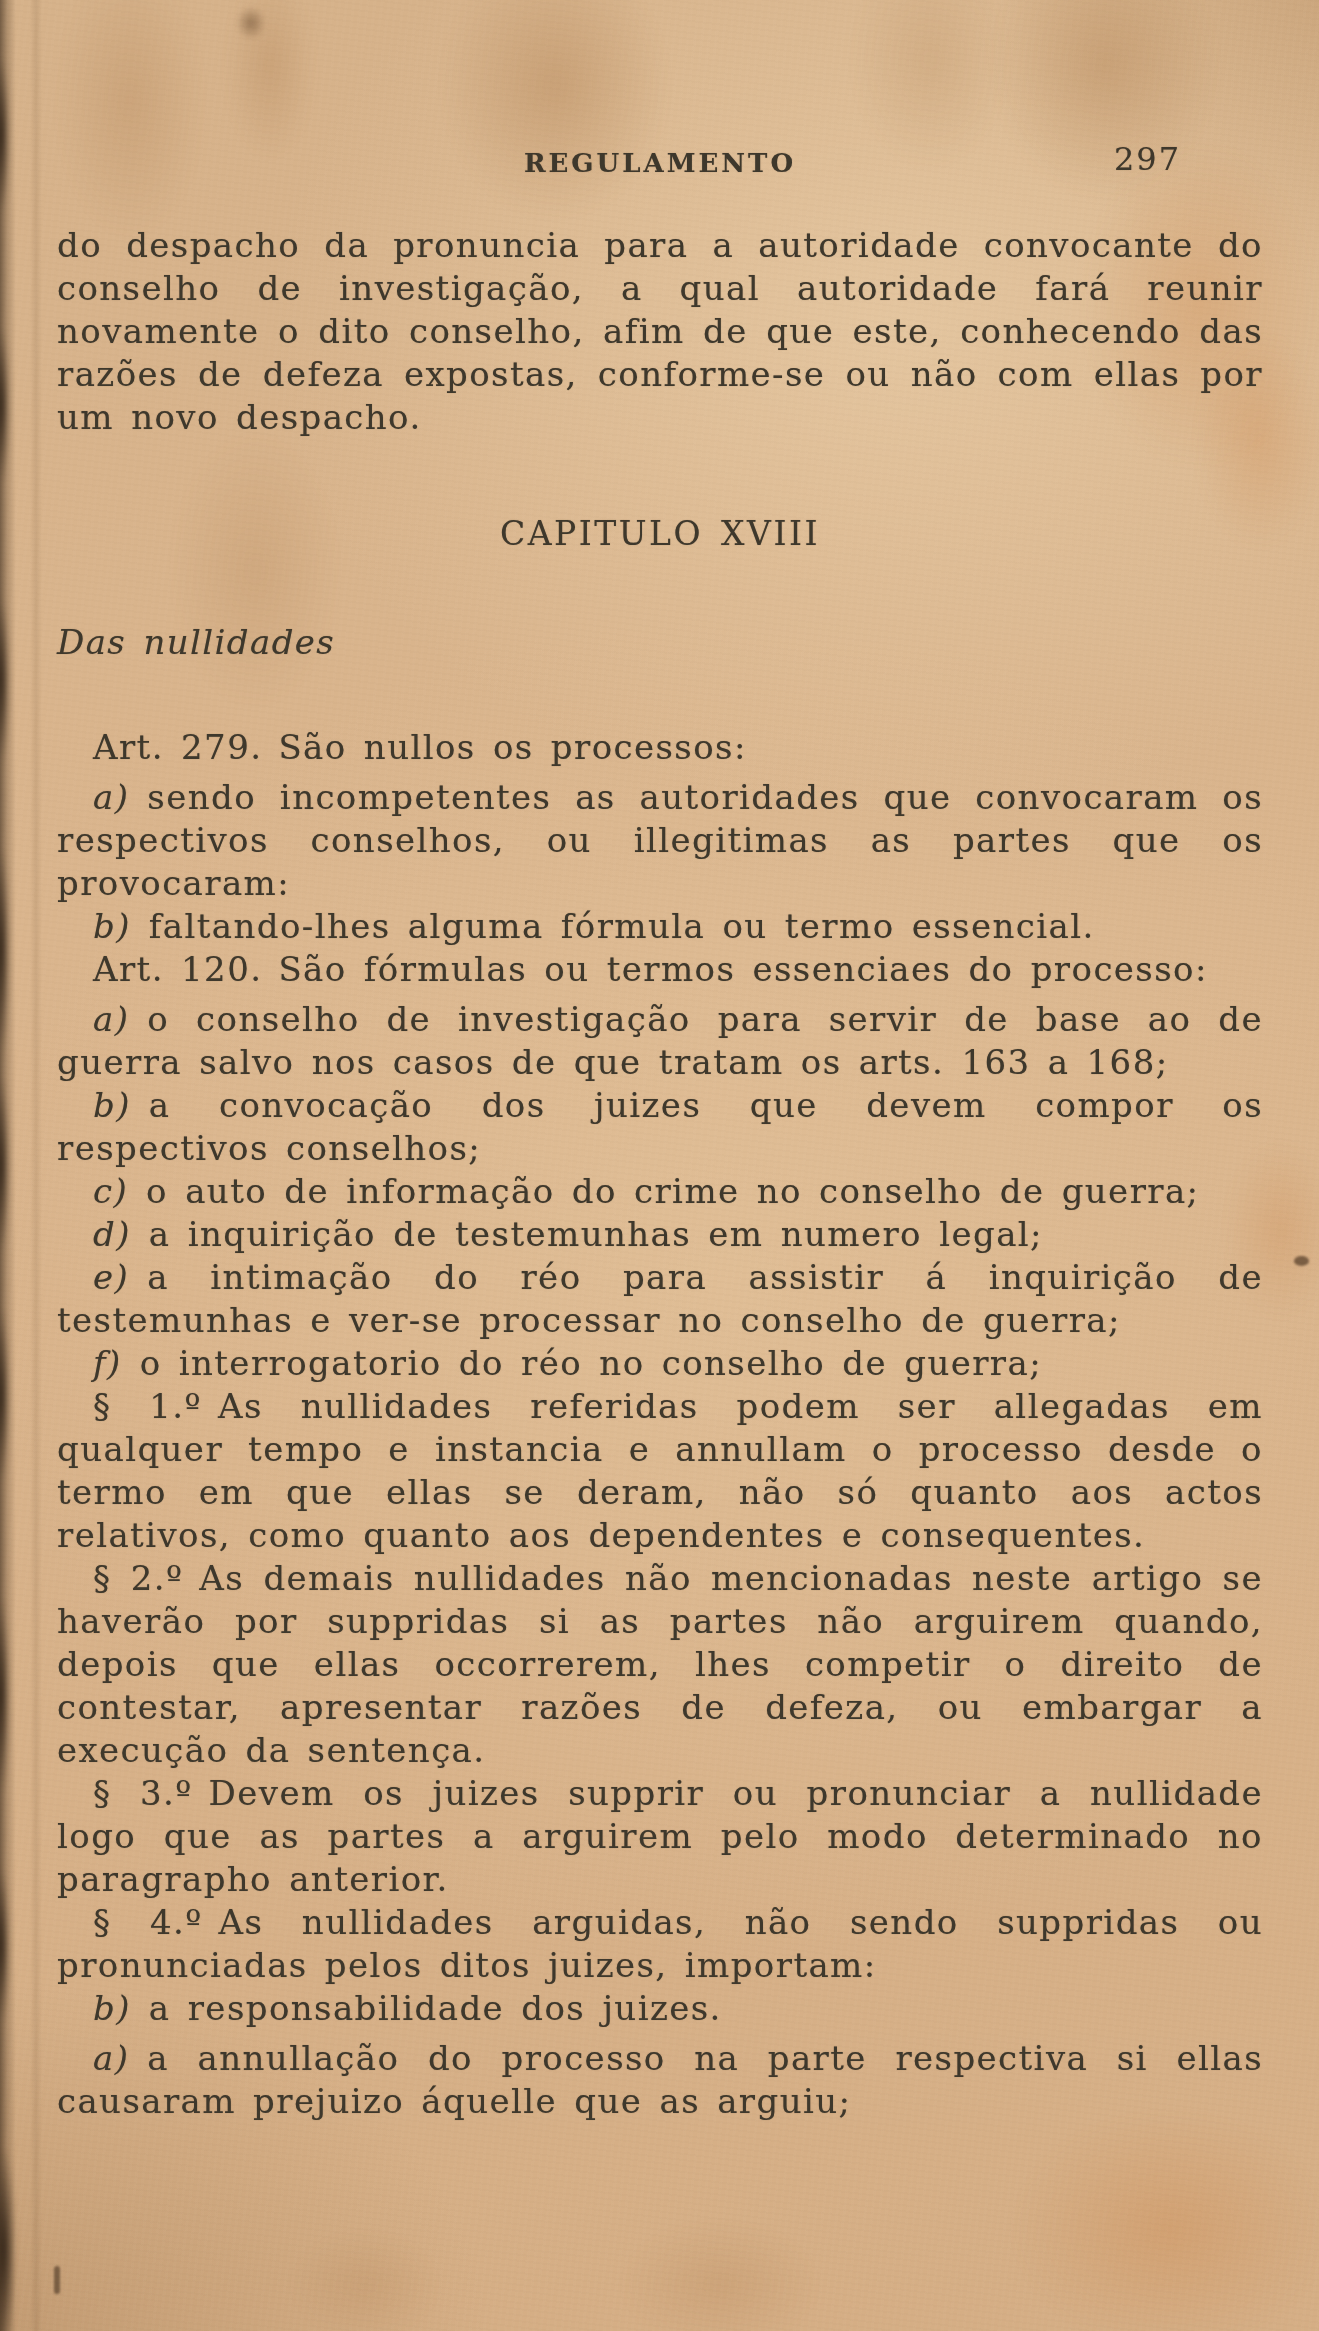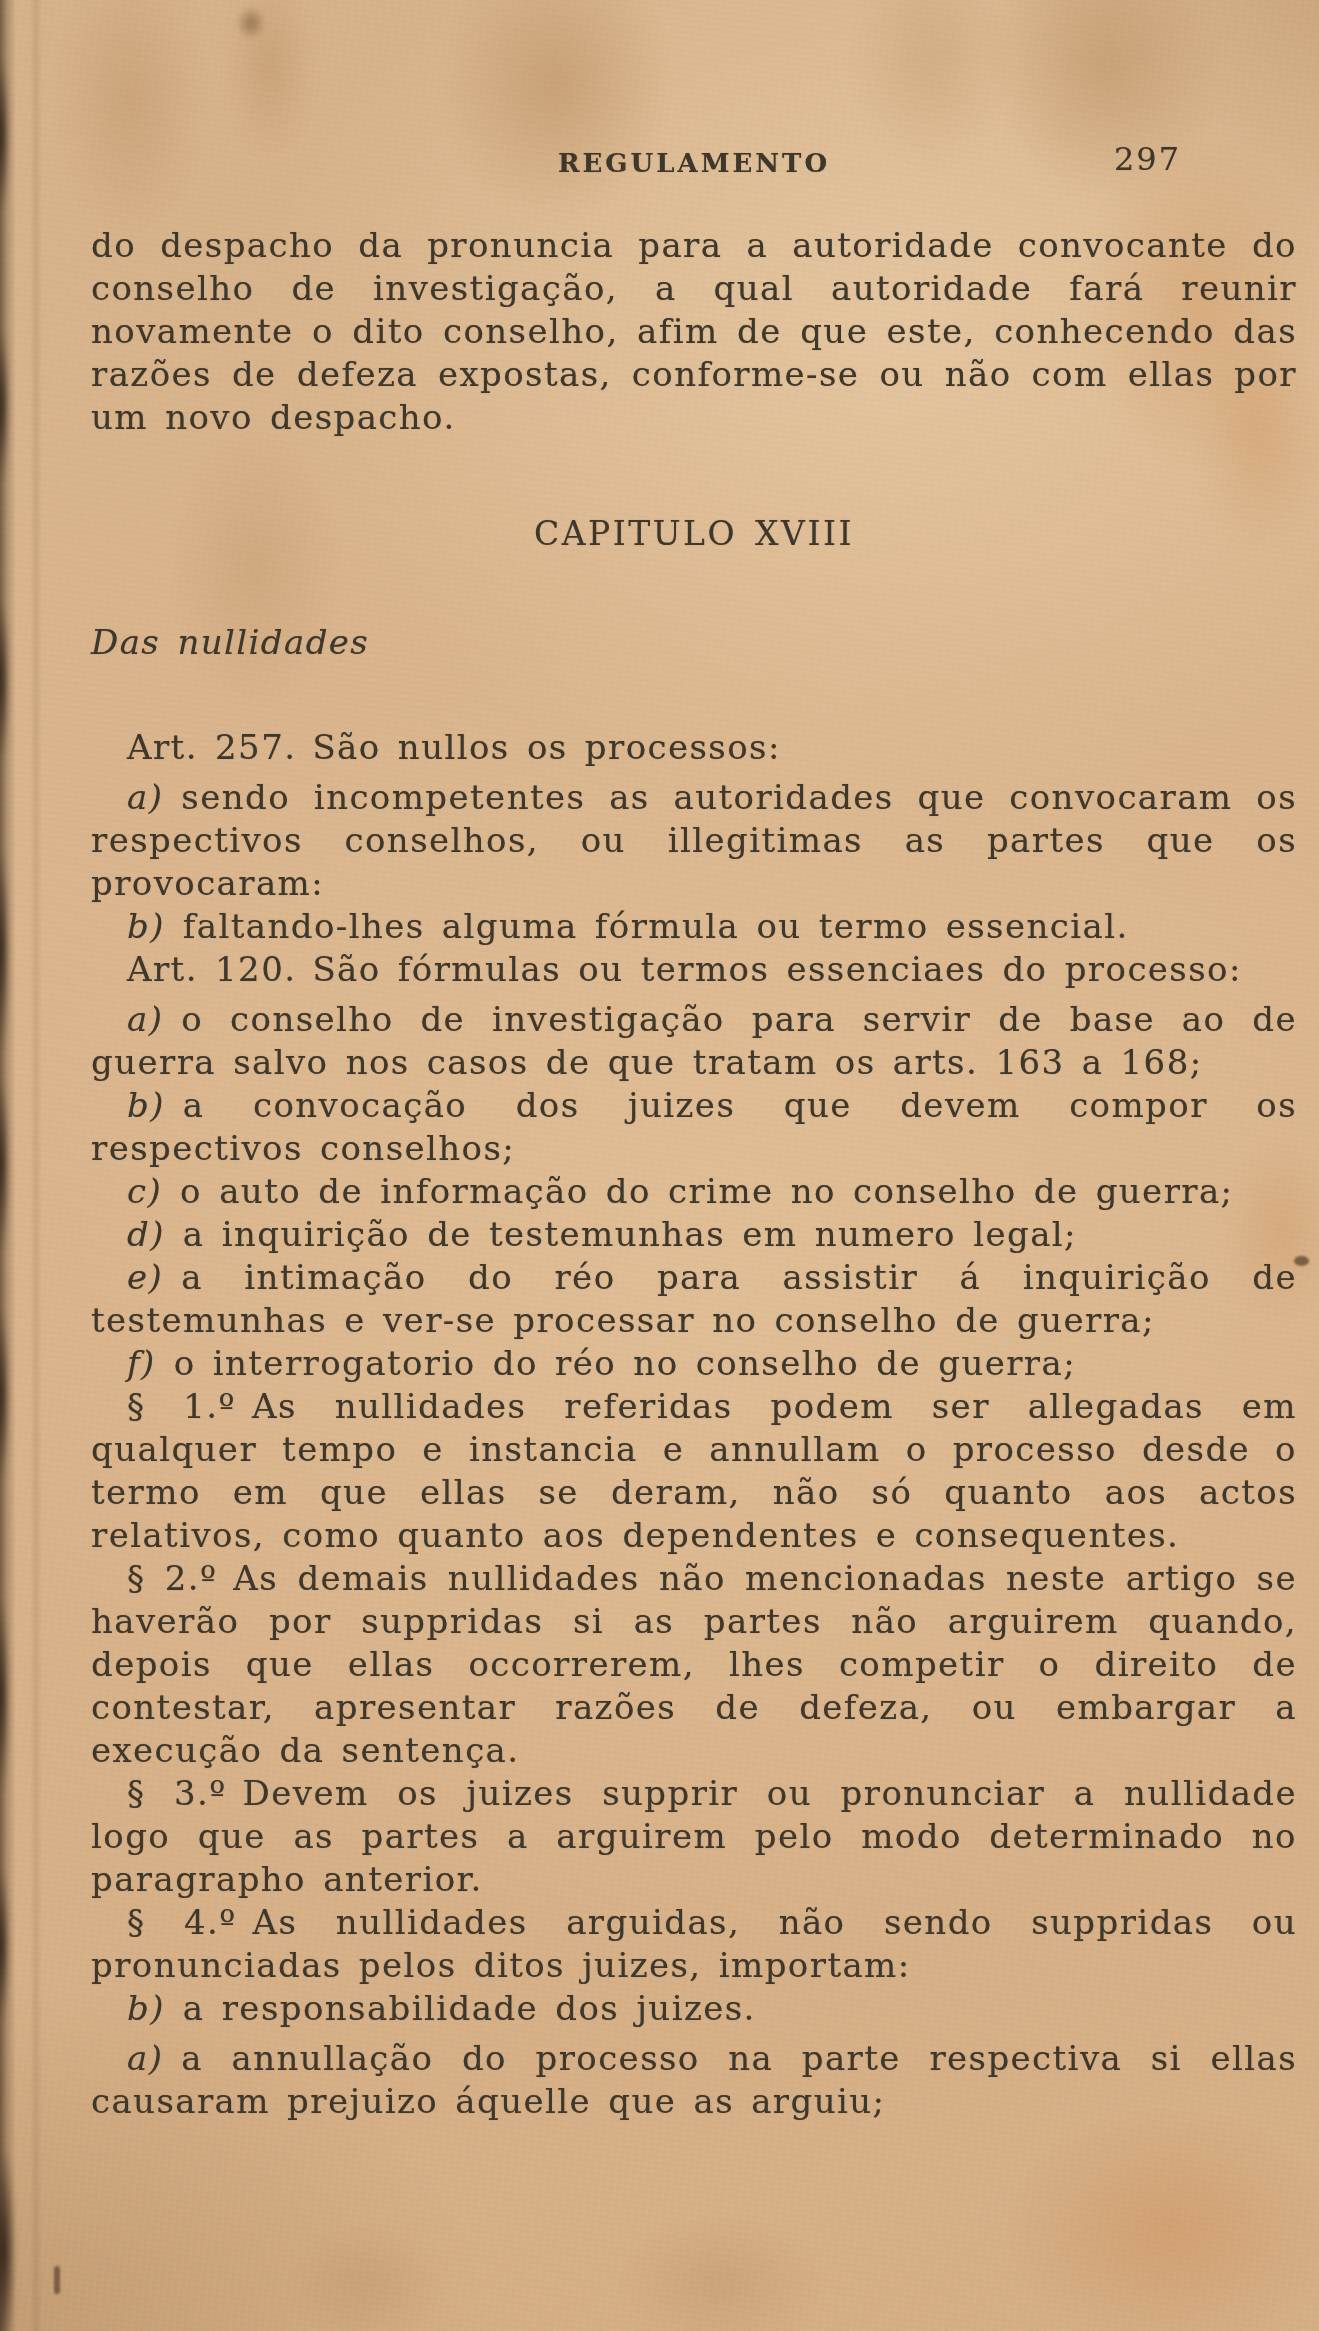--- a/index.html
+++ b/index.html
@@ -56,21 +56,21 @@
   .s8  { left:1010px; top:2110px; width:320px; height:240px; background:radial-gradient(ellipse, rgba(196,112,45,.22), transparent 70%); }
   .s9  { left:620px;  top:2220px; width:200px; height:130px; background:radial-gradient(ellipse, rgba(146,90,40,.13), transparent 70%); }
   .s10 { left:850px;  top:-50px;  width:160px; height:220px; background:radial-gradient(ellipse, rgba(146,90,40,.13), transparent 70%); }
   .s11 { left:290px;  top:2230px; width:150px; height:110px; background:radial-gradient(ellipse, rgba(146,90,40,.11), transparent 70%); }
   .s14 { left:225px;  top:-30px;  width:90px;  height:190px; background:radial-gradient(ellipse, rgba(146,90,40,.18), transparent 70%); }
   .s15 { left:236px;  top:6px;    width:30px;  height:34px;  background:radial-gradient(ellipse, rgba(70,42,18,.40), transparent 70%); filter:blur(2px); }
   .speck1 { position:absolute; left:1294px; top:1256px; width:15px; height:10px; background:rgba(45,28,12,.55); border-radius:50%; filter:blur(1px); }
   .speck2 { position:absolute; left:54px;  top:2266px; width:6px;  height:28px; background:rgba(45,30,15,.5); border-radius:3px; filter:blur(1px); }
 
   
-  .ink { color:#3e382c; text-shadow:0 0 1px rgba(70,55,40,.45);margin-left:34px; }
+  .ink { color:#3e382c; text-shadow:0 0 1px rgba(70,55,40,.45); }
   .running-title {
     position:absolute; left:57px; width:1206px; top:148px;
     text-align:center; font-weight:bold; font-size:26px; letter-spacing:3px;
   }
   .folio {
     position:absolute; top:140px; right:138px;
     font-size:32px; letter-spacing:2px; font-weight:normal;
   }
   .content {
     position:absolute; left:57px; top:224px; width:1206px;
@@ -127,21 +127,21 @@
 <div class="folio ink">297</div>
 
 <div class="content ink">
 
   <p>do despacho da pronuncia para a autoridade convocante do conselho de investigação, a qual autoridade fará reunir novamente o dito conselho, afim de que este, conhecendo das razões de defeza expostas, conforme-se ou não com ellas por um novo despacho.</p>
 
   <p class="chapter-heading">CAPITULO XVIII</p>
   <p class="chapter-subtitle">Das nullidades</p>
 
   <p class="p-indent first-article">
-    <span class="lead">Art. 257.</span><span>São nullos os processos:</span>
+    <span class="lead">Art. 279.</span><span>São nullos os processos:</span>
   </p>
   <p class="p-indent gap-sm">
     <span class="item-letter">a)</span><span>sendo incompetentes as autoridades que convocaram os respectivos conselhos, ou illegitimas as partes que os provocaram:</span>
   </p>
   <p class="p-indent">
     <span class="item-letter">b)</span><span>faltando-lhes alguma fórmula ou termo essencial.</span>
   </p>
 
   <p class="p-indent">
     <span class="lead">Art. 120.</span><span>São fórmulas ou termos essenciaes do processo:</span>

